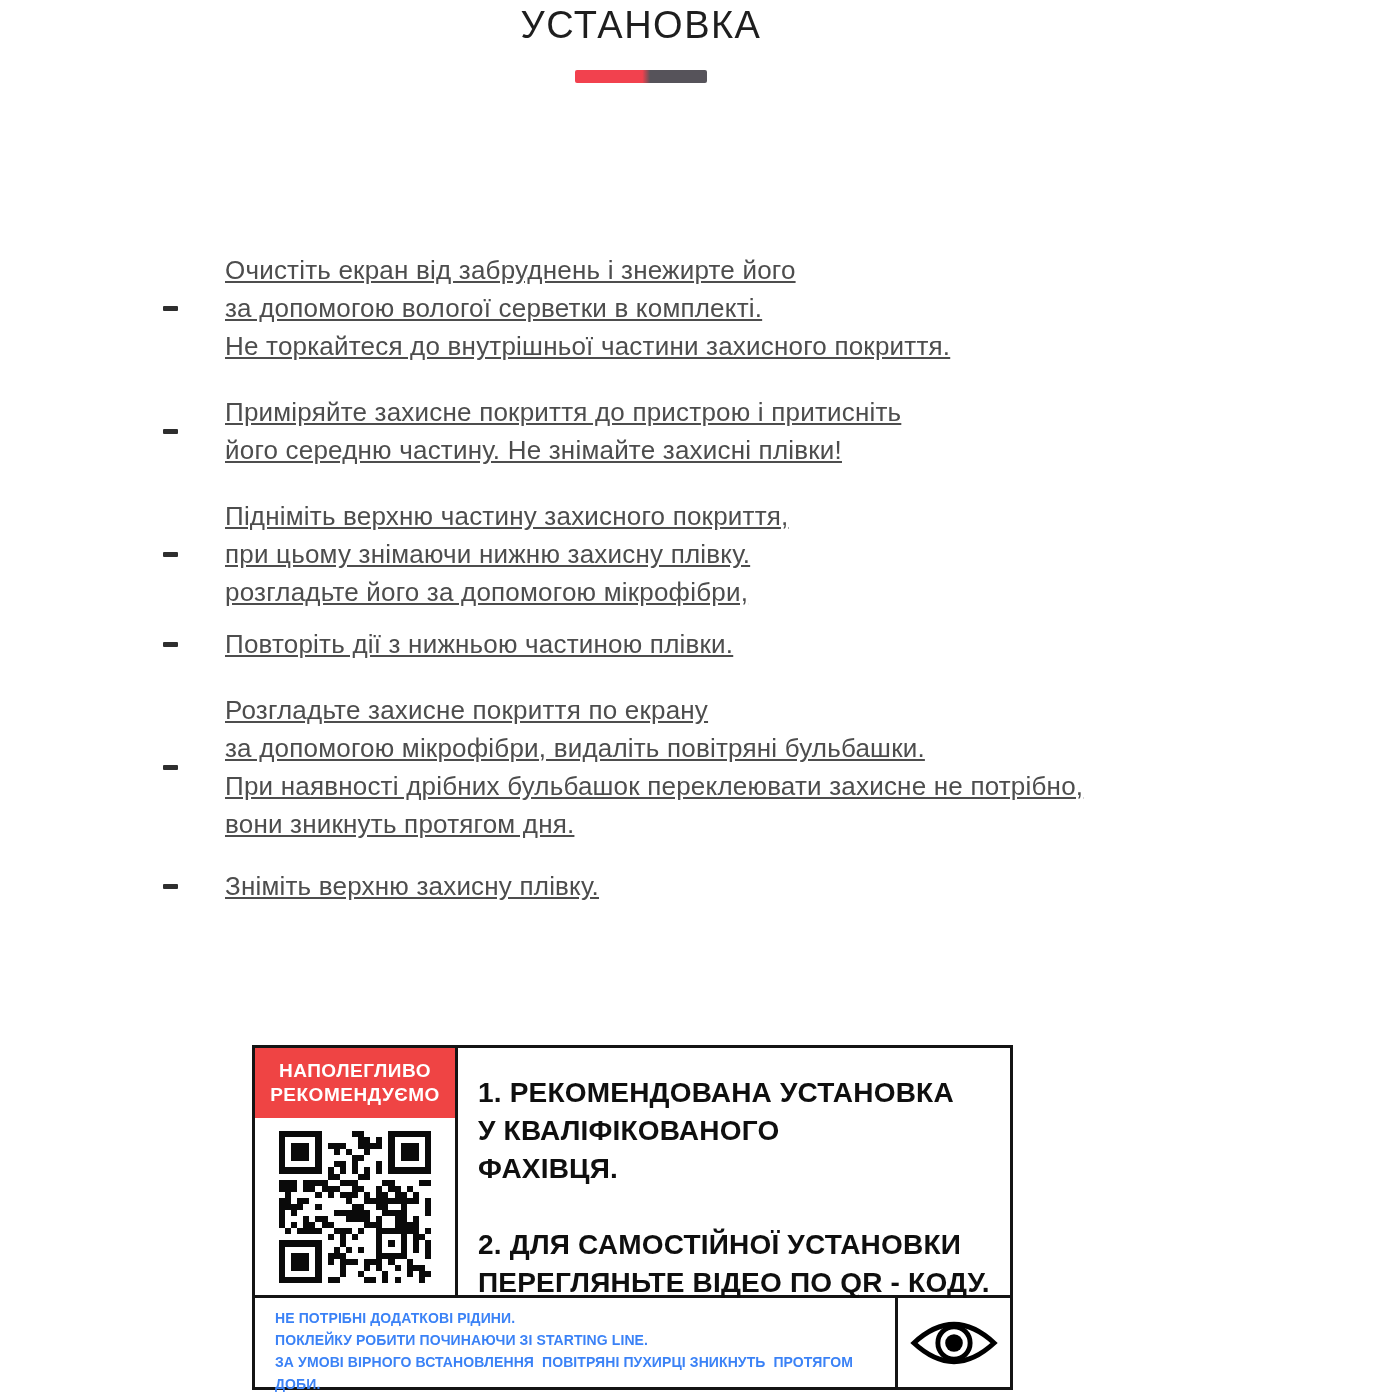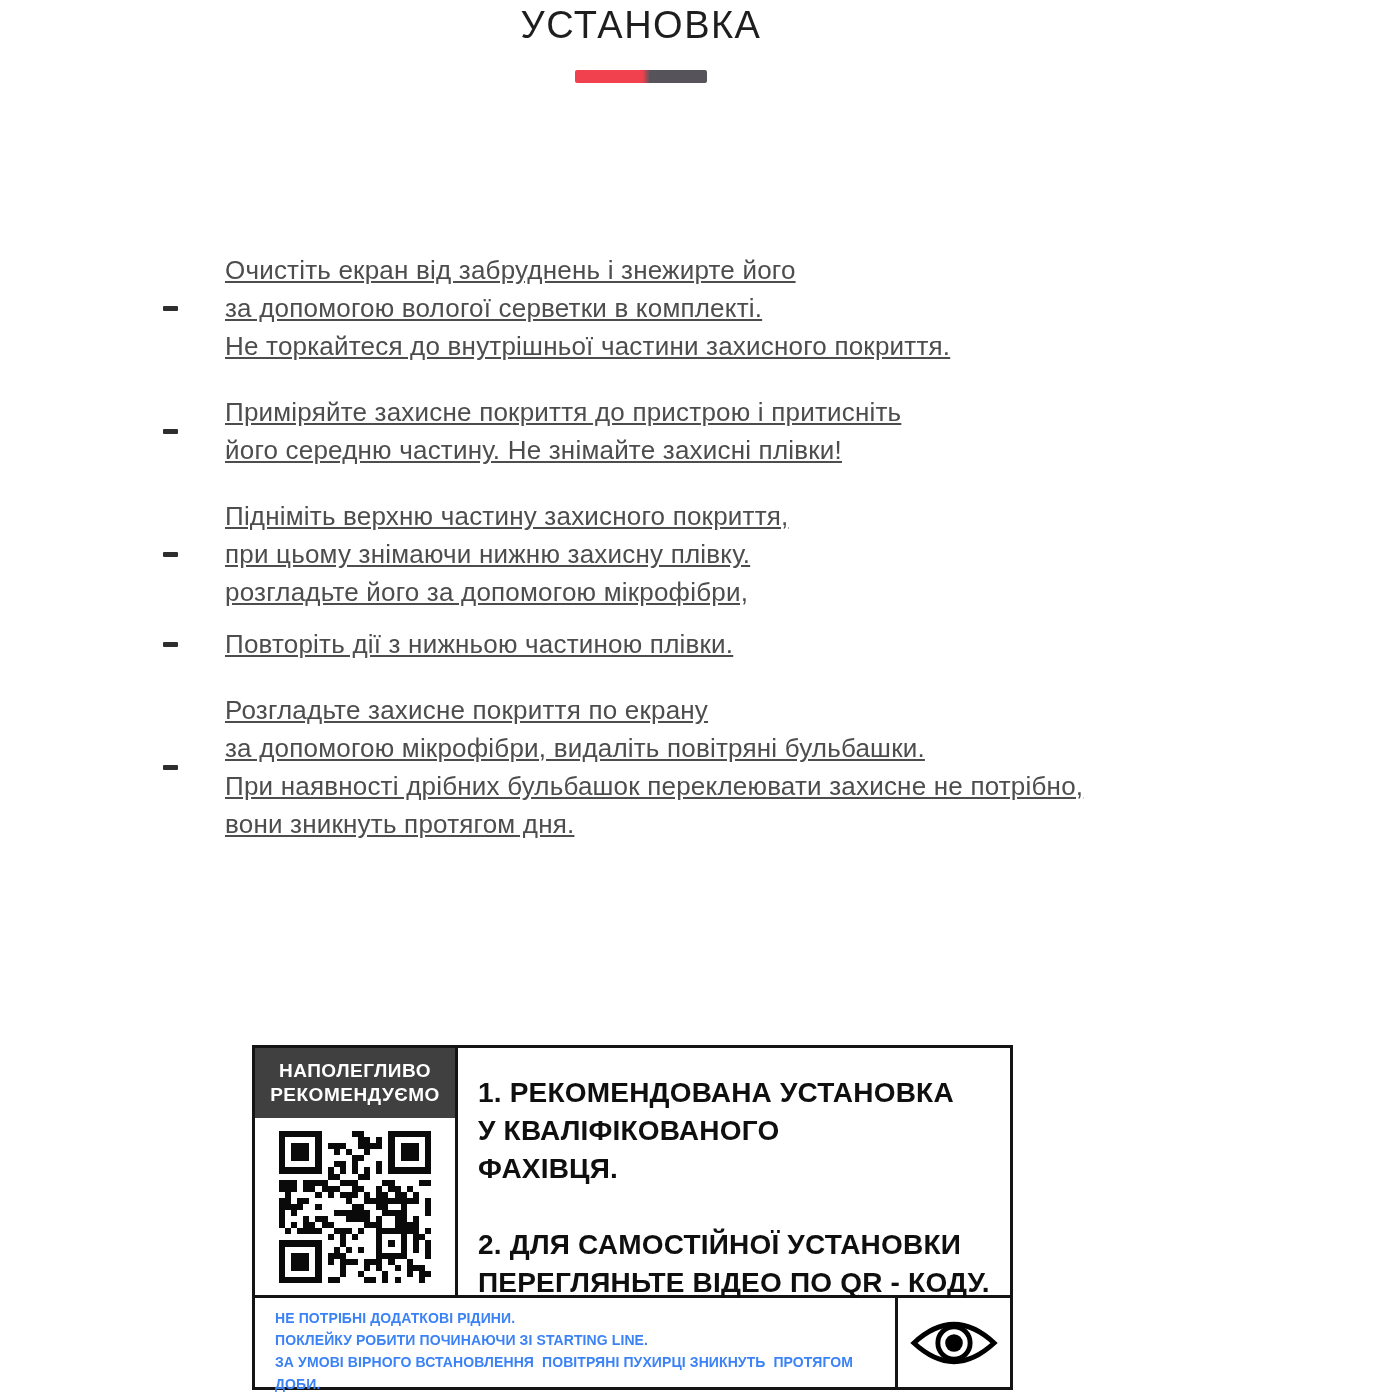--- a/index.html
+++ b/index.html
@@ -32,21 +32,21 @@
   .step-text { flex:1; }
 
   
   .reco-box {
     position:absolute; left:252px; top:1045px; width:755px; height:339px;
     border:3px solid #141414; display:flex; flex-direction:column; background:#fff;
   }
   .reco-main { display:flex; height:247px; flex:0 0 247px; border-bottom:3px solid #141414; }
   .reco-left { flex:0 0 200px; width:200px; border-right:3px solid #141414; display:flex; flex-direction:column; }
   .reco-badge {
-    height:70px; flex:0 0 70px; background:#404040; color:#ffffff;
+    height:70px; flex:0 0 70px; background:#ef4444; color:#ffffff;
     display:flex; flex-direction:column; align-items:center; justify-content:center;
     font-weight:bold; font-size:19px; line-height:24px; letter-spacing:0.5px; text-align:center;
   }
   .qr-wrap { flex:1; display:flex; align-items:center; justify-content:center; }
   .qr-svg { width:152px; height:152px; display:block; }
 
   .reco-right {
     flex:1; padding:26px 12px 0 20px; font-weight:bold; color:#0f0f0f;
     font-size:28px; line-height:38px; letter-spacing:0.2px;
   }
@@ -112,20 +112,28 @@
       </div>
       <div class="step">
         <div class="step-marker-col">
           <div class="step-dash"></div>
         </div>
         <div class="step-text">
           <div class="step-line">Розгладьте захисне покриття по екрану</div>
           <div class="step-line">за допомогою мікрофібри, видаліть повітряні бульбашки.</div>
           <div class="step-line">При наявності дрібних бульбашок переклеювати захисне не потрібно,</div>
           <div class="step-line">вони зникнуть протягом дня.</div>
+        </div>
+      </div>
+      <div class="step">
+        <div class="step-marker-col">
+          <div class="step-dash"></div>
+        </div>
+        <div class="step-text">
+          <div class="step-line">Зніміть верхню захисну плівку.</div>
         </div>
       </div>
     </div>
 
   <div class="reco-box">
     <div class="reco-main">
       <div class="reco-left">
         <div class="reco-badge">
           <div>НАПОЛЕГЛИВО</div>
           <div>РЕКОМЕНДУЄМО</div>

